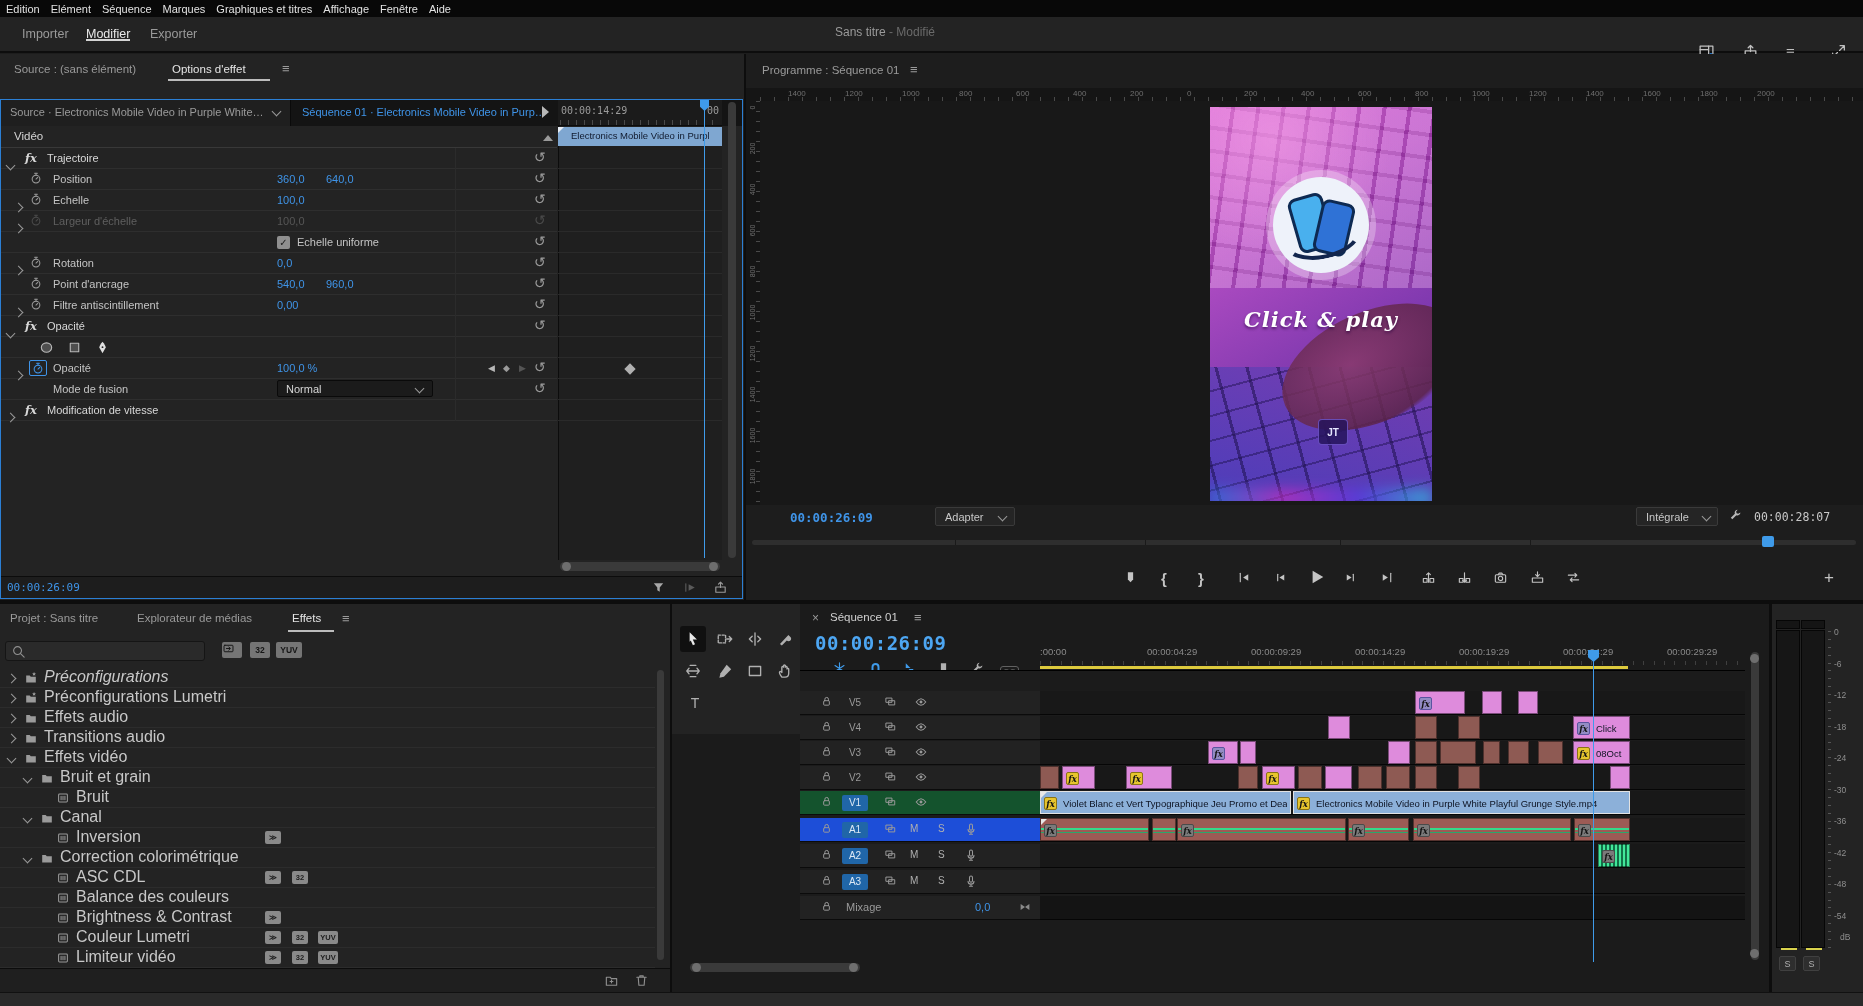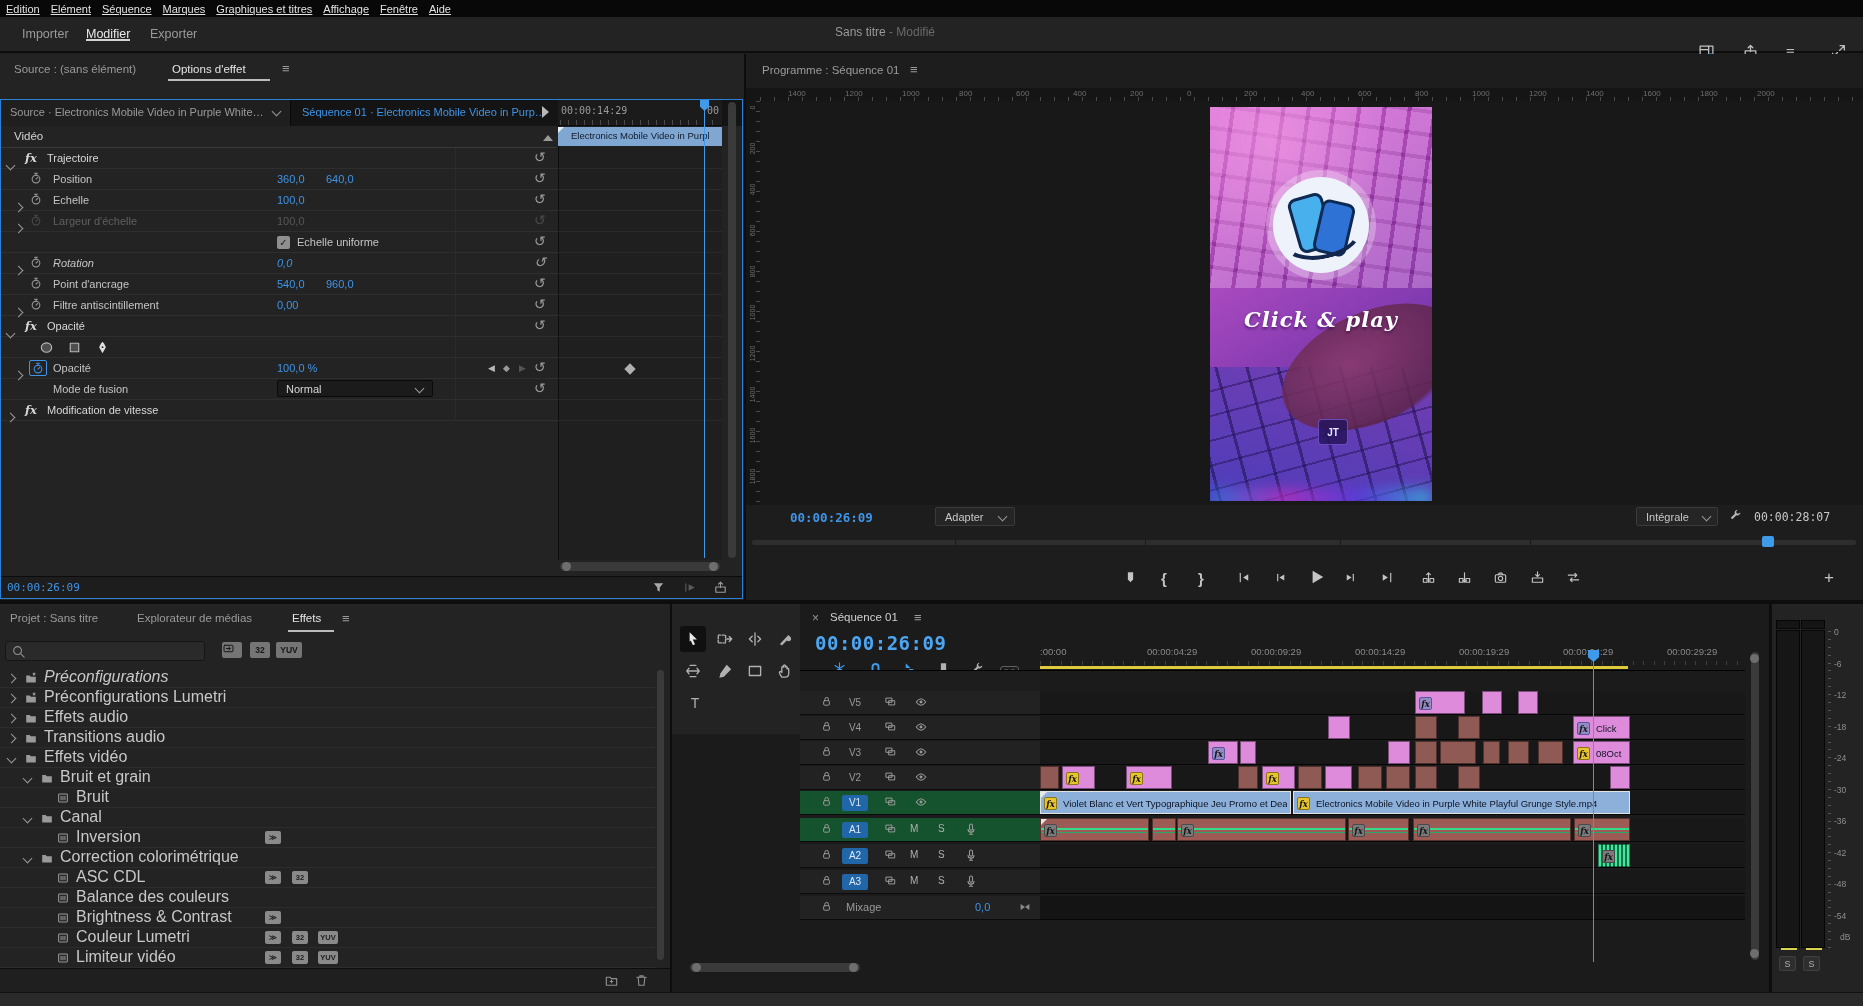--- a/index.html
+++ b/index.html
@@ -11,21 +11,21 @@
   .txt { white-space:nowrap; }
   .mono { font-family:"DejaVu Sans Mono", monospace; }
   .panelbg { position:absolute; }
   svg.ic { fill:none; stroke:currentColor; stroke-width:1.2; stroke-linecap:round; stroke-linejoin:round; display:block; }
   .chev { display:inline-block; width:7px; height:7px; border-right:1.4px solid #9a9a9a; border-bottom:1.4px solid #9a9a9a; }
   .chev.r { transform:rotate(-45deg); }
   .chev.d { transform:rotate(45deg); }
   
   #menubar { position:absolute; left:0; top:0; width:1863px; height:17px; background:#080808;
              display:flex; align-items:center; padding-left:6px; gap:11px; font-size:11px; color:#e2e2e2; }
-  #menubar span { cursor:default;text-decoration:underline; }
+  #menubar span { cursor:default; }
   
   #appheader { position:absolute; left:0; top:17px; width:1863px; height:36px; background:#232323; border-bottom:2px solid #0d0d0d; }
   
   .dim { color:#9a9a9a; } .dimmer { color:#6a6a6a; }
   .blue { color:#3f94e8; } .bigblue { color:#4da6f2; }
   .fxit { font-family:"DejaVu Serif", serif; font-style:italic; font-weight:bold; }
   .minidiamond { width:8px; height:8px; background:#b0b0b0; transform:rotate(45deg); }
   .clipfx { position:absolute; top:5px; width:13px; height:13px; border-radius:2px; font-size:8.5px; line-height:13px;
             text-align:center; color:#141414; font-family:"DejaVu Serif", serif; font-style:italic; font-weight:bold; }
   .cliplabel { position:absolute; top:6px; font-size:9.5px; color:#0d1322; overflow:hidden; white-space:nowrap; }
@@ -148,21 +148,21 @@
         </span>
         <span class="abs txt" style="left: 52px; top: 4px; font-size: 11px; color: rgb(95, 95, 95);">Largeur d'échelle</span>
         <span class="abs txt" style="left: 276px; top: 4px; font-size: 11px; color: rgb(86, 86, 86);">100,0</span>
         <span class="abs txt" style="left: 533px; top: 1px; font-size: 14px; color: rgb(74, 74, 74);">↺</span>
       </div>
       <div class="abs" style="top: 84px; height: 21px; width: 556px; border-bottom: 1px solid rgb(46, 46, 46); position: absolute; left: 0px;">
         <span class="abs txt" style="left: 276px; top: 4px; width: 13px; height: 13px; background: rgb(143, 143, 143); border-radius: 2px; text-align: center; font-size: 10px; line-height: 13px; color: rgb(29, 29, 29);">✓</span>
         <span class="abs txt" style="left: 296px; top: 4px; font-size: 11px; color: rgb(196, 196, 196);">Echelle uniforme</span>
         <span class="abs txt" style="left: 533px; top: 1px; font-size: 14px; color: rgb(154, 154, 154);">↺</span>
       </div>
-      <div class="abs" style="top: 105px; height: 21px; width: 556px; border-bottom: 1px solid rgb(46, 46, 46); position: absolute; left: 0px; font-style: italic;">
+      <div class="abs" style="top: 105px; height: 21px; width: 556px; border-bottom: 1px solid rgb(46, 46, 46); position: absolute; left: 0px;">
         <span class="abs txt" style="left: 14px; top: 7px;"><span class="chev r"></span></span>
         <span class="abs txt" style="left: 28px; top: 2px; color: rgb(154, 154, 154);">
           <svg class="ic" width="14" height="14" viewBox="0 0 16 16">
             <circle cx="8" cy="9.2" r="4.4"></circle>
             <path d="M6.4 2.6h3.2M8 2.6v2.2M8 9.2l2-2"></path>
           </svg>
         </span>
         <span class="abs txt" style="left: 52px; top: 4px; font-size: 11px; color: rgb(196, 196, 196);">Rotation</span>
         <span class="abs txt" style="left: 276px; top: 4px; font-size: 11px; color: rgb(63, 148, 232);">0,0</span>
         <span class="abs txt" style="left: 533px; top: 1px; font-size: 14px; color: rgb(154, 154, 154);">↺</span>
@@ -836,21 +836,21 @@
             <rect x="6.2" y="7" width="7" height="5.2"></rect>
           </svg>
         </span>
         <span class="abs" style="left: 114px; top: 4px; color: rgb(154, 154, 154);">
           <svg class="ic" width="14" height="14" viewBox="0 0 16 16">
             <path d="M2.5 8C4.5 5.4 6.3 4.2 8 4.2s3.5 1.2 5.5 3.8c-2 2.6-3.8 3.8-5.5 3.8S4.5 10.6 2.5 8Z"></path>
             <circle cx="8" cy="8" r="1.7" fill="currentColor" stroke="none"></circle>
           </svg>
         </span>
       </div>
-      <div class="abs" style="left: 800px; top: 818px; width: 240px; height: 24px; background: #14532d; border-bottom: 1px solid rgb(11, 11, 11);">
+      <div class="abs" style="left: 800px; top: 818px; width: 240px; height: 24px; background: #1d4ed8; border-bottom: 1px solid rgb(11, 11, 11);">
         <span class="abs" style="left: 20px; top: 4px; color: rgb(154, 154, 154);">
           <svg class="ic" width="13" height="13" viewBox="0 0 16 16">
             <rect x="4.5" y="7" width="7" height="5.5" rx="1"></rect>
             <path d="M6 7V5.2a2.2 2.2 0 0 1 4.4 0V7"></path>
           </svg>
         </span>
         <span class="abs" style="left: 42px; top: 4px; width: 26px; height: 16px; text-align: center; font-size: 10px; line-height: 16px; background: rgb(32, 102, 168); color: rgb(220, 232, 244); border-radius: 2px;">A1</span>
         <span class="abs" style="left: 84px; top: 4px; color: rgb(154, 154, 154);">
           <svg class="ic" width="13" height="13" viewBox="0 0 16 16">
             <rect x="2.8" y="3.8" width="7" height="5.2"></rect>

